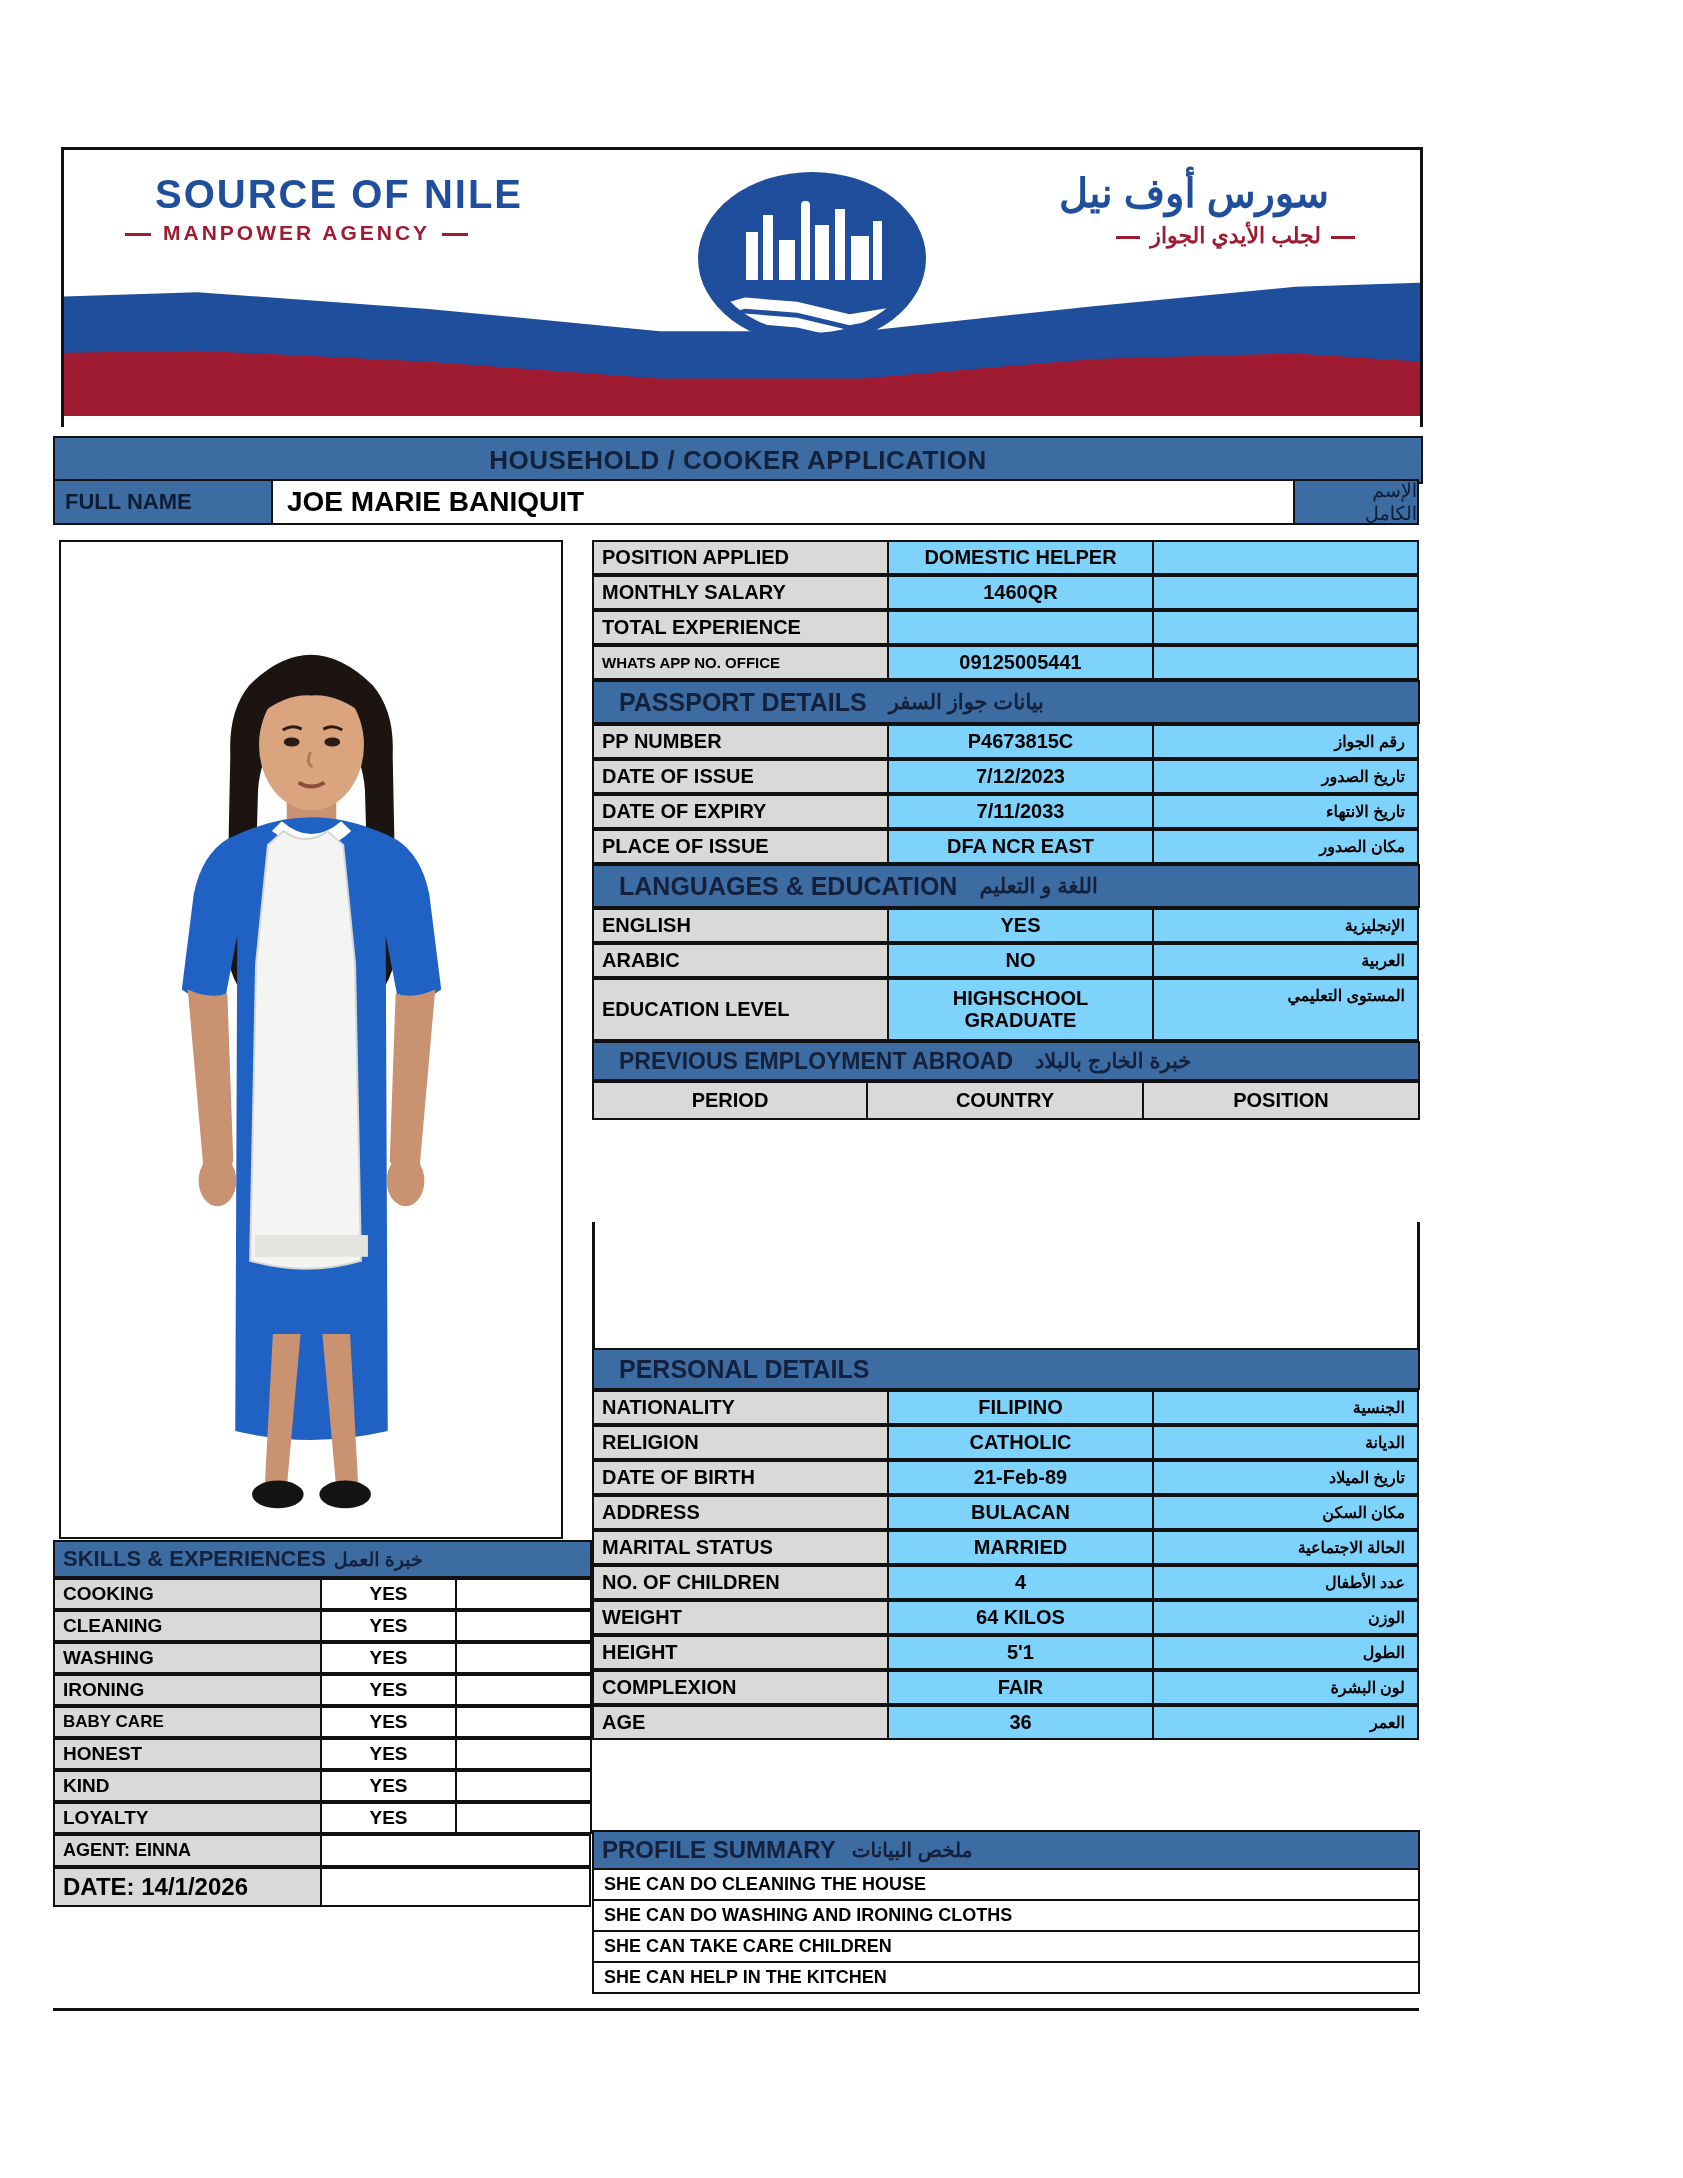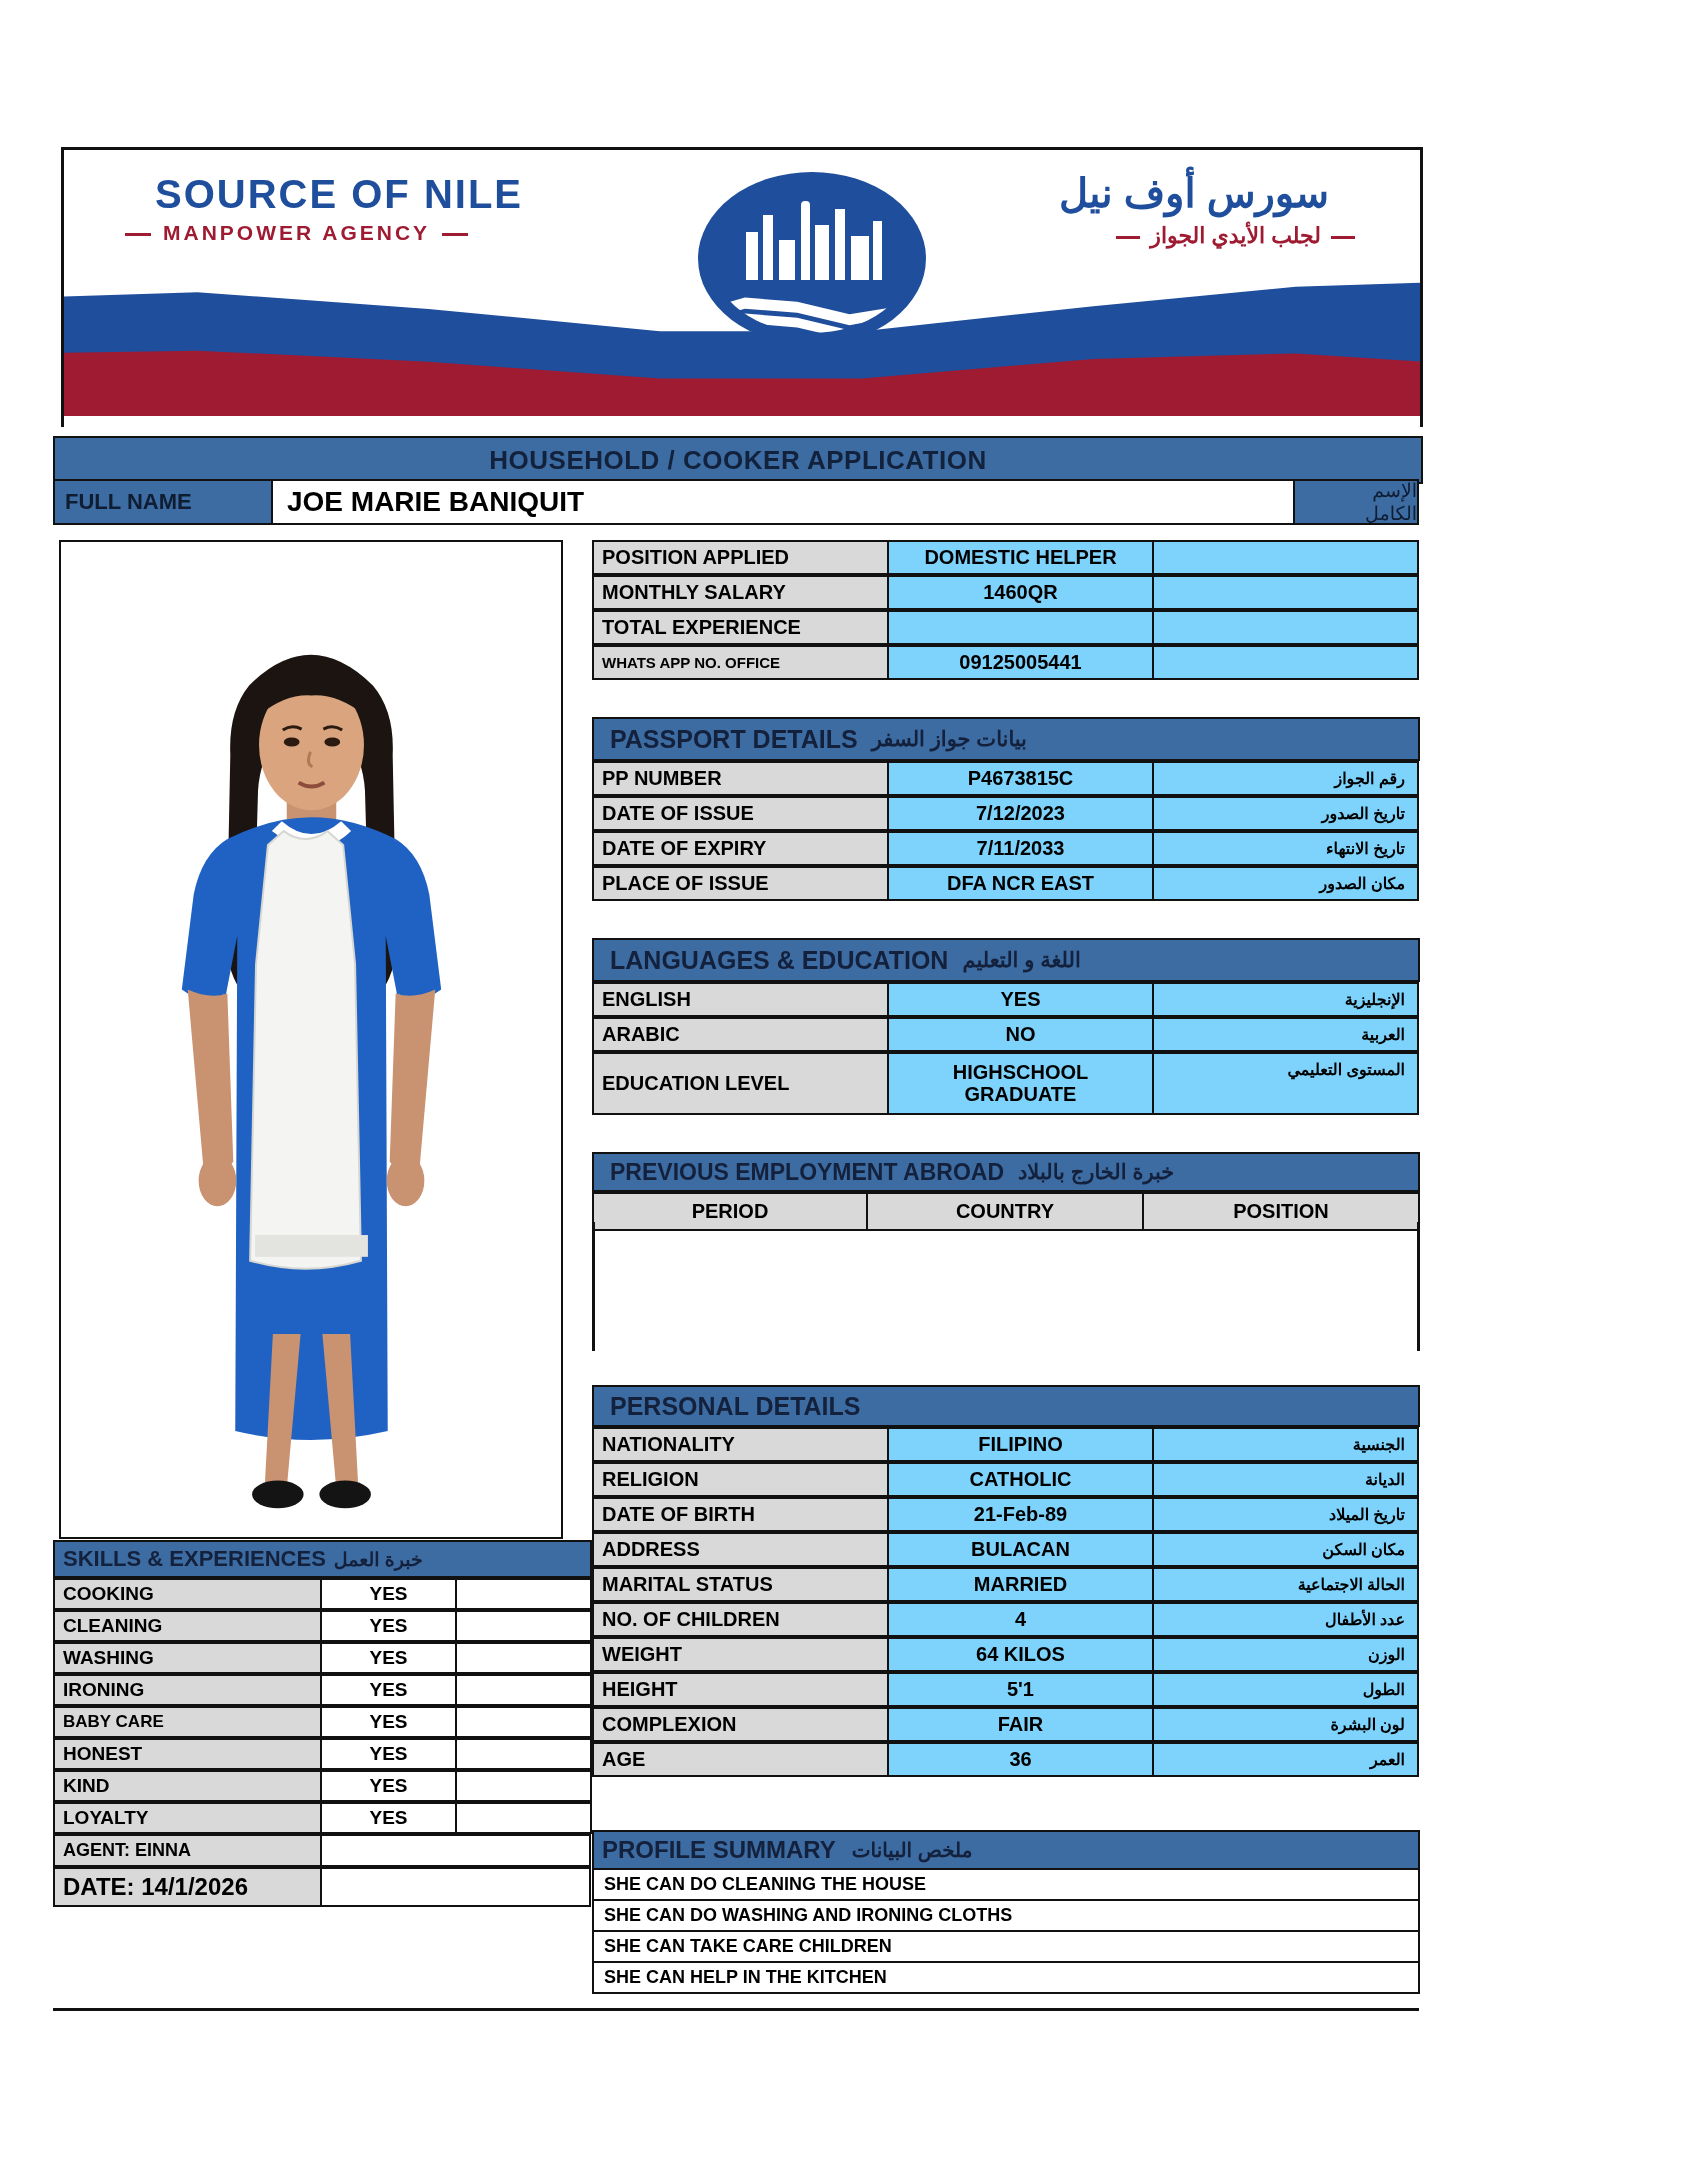--- a/index.html
+++ b/index.html
@@ -303,24 +303,23 @@
     align-items: center;
     justify-content: flex-end;
     border-left: none;
   }
   .sec-bar {
     width: 828px;
     box-sizing: border-box;
     height: 44px;
     display: flex;
     align-items: center;
-    padding-left: 16px;
+    padding-left: 25px;
     font-size: 25px;
-    gap: 14px;
-    margin-top: 37px;
+    gap: 22px;
   }
   .sec-bar .ar {
     direction: rtl;
     font-size: 21px;
     font-weight: bold;
   }
   .h-cell {
     width: 276px;
     box-sizing: border-box;
     padding: 6px 4px;

